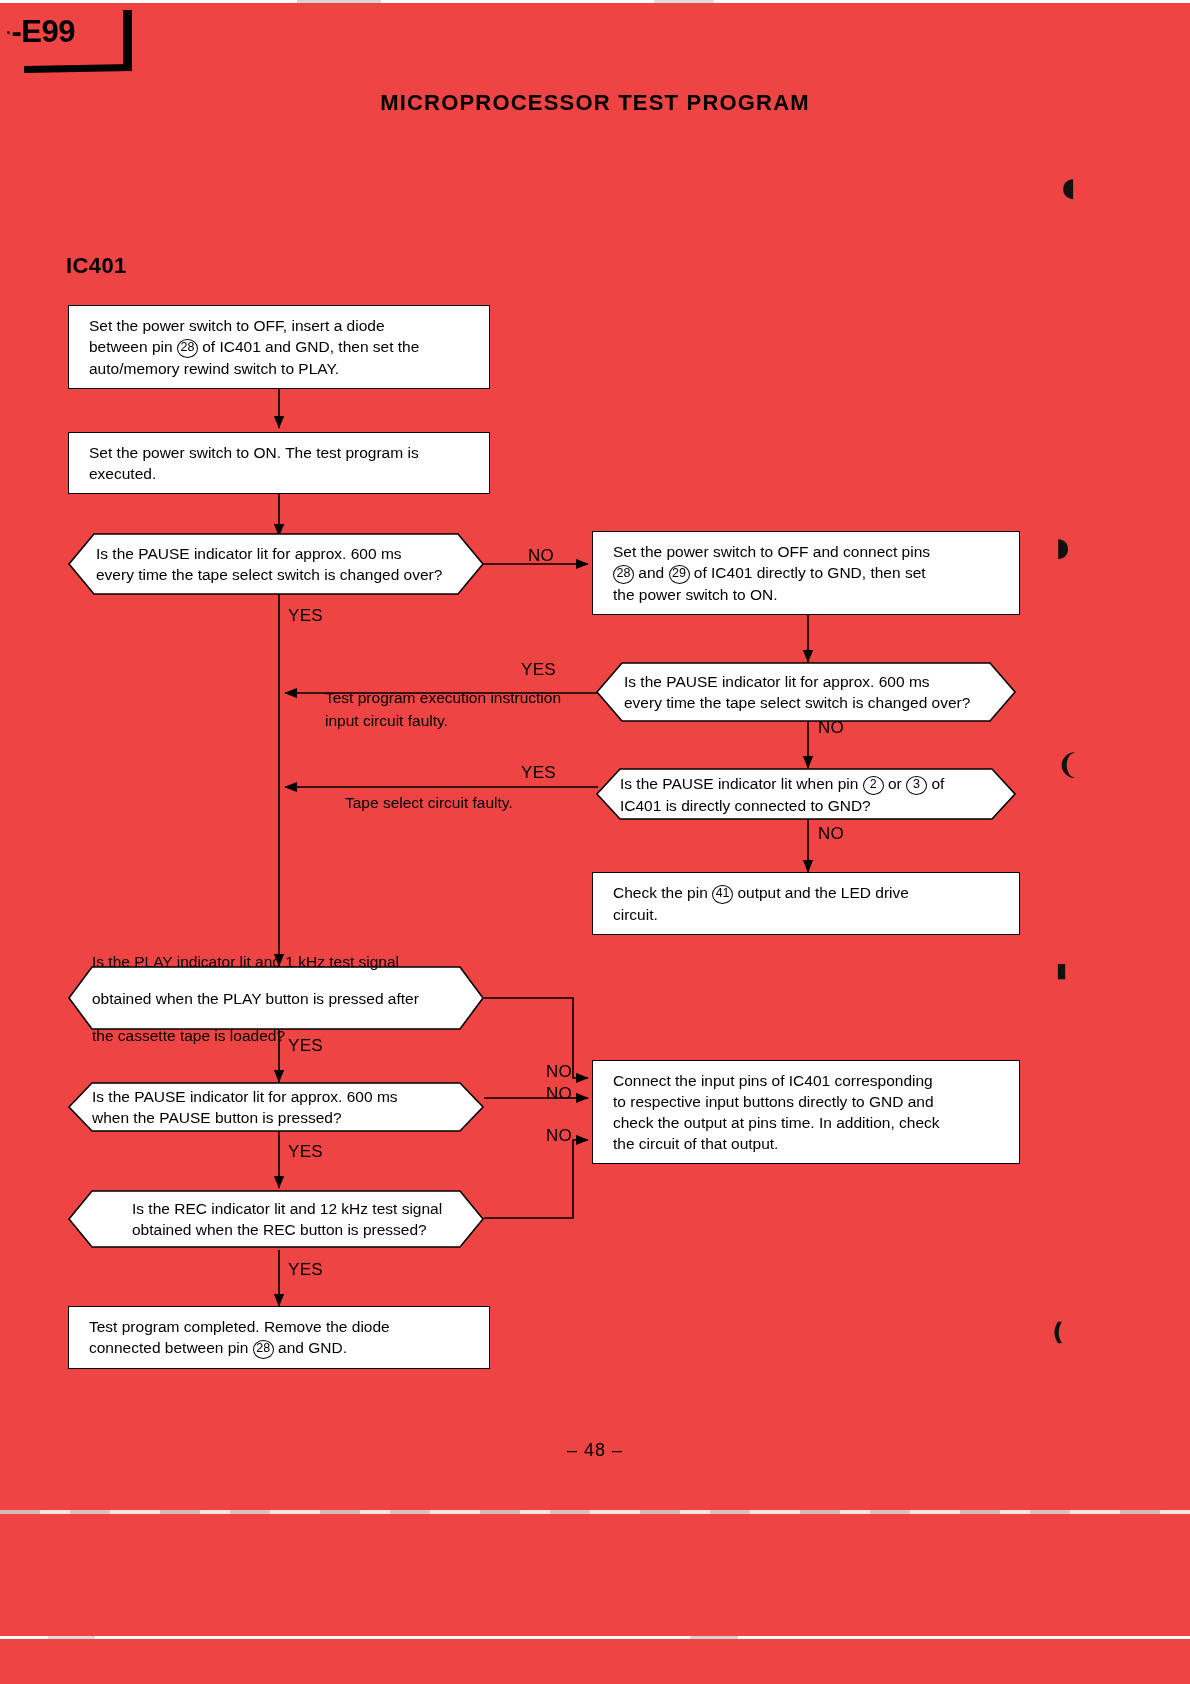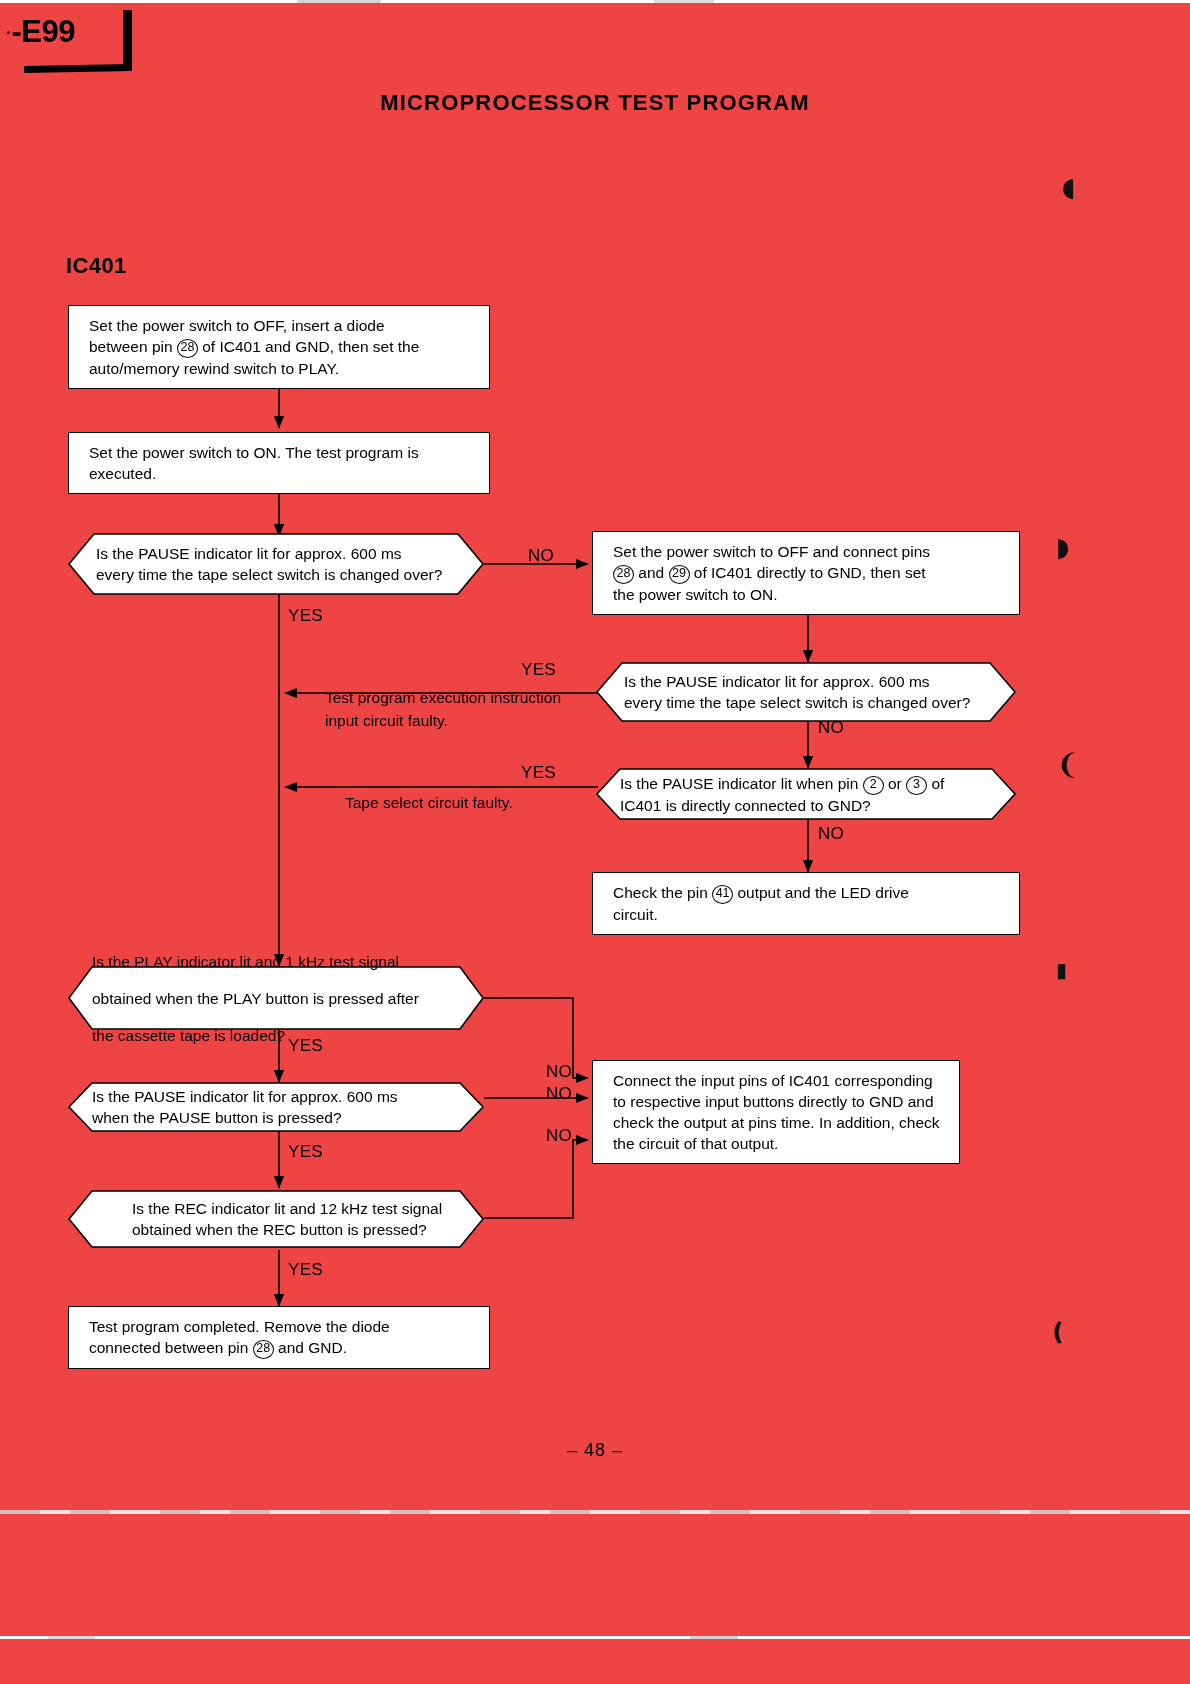--- a/index.html
+++ b/index.html
@@ -356,21 +356,21 @@
   <div class="hexwrap" style="left:68px; top:1190px; width:416px; height:58px;">
     <svg width="416" height="58" viewBox="0 0 416 58" xmlns="http://www.w3.org/2000/svg">
       <polygon points="24,1 392,1 415,29 392,57 24,57 1,29" fill="#fff" stroke="#000" stroke-width="1.6"></polygon>
     </svg>
     <div class="hextext" style="left:24px; right:24px;margin-left:40px;">
       <div>Is the REC indicator lit and 12 kHz test signal</div>
       <div>obtained when the REC button is pressed?</div>
     </div>
   </div>
 
-  <div class="node rect" style="left:592px; top:1060px; width:368px;">
+  <div class="node rect" style="left:592px; top:1060px; width:428px;">
     <div>Connect the input pins of IC401 corresponding</div>
     <div>to respective input buttons directly to GND and</div>
     <div>check the output at pins time.  In addition, check</div>
     <div>the circuit of that output.</div>
   </div>
 
   <div class="node rect" style="left:68px; top:1306px; width:422px;">
     <div>Test  program  completed.   Remove  the  diode</div>
     <div>
       <span>connected between pin</span>

